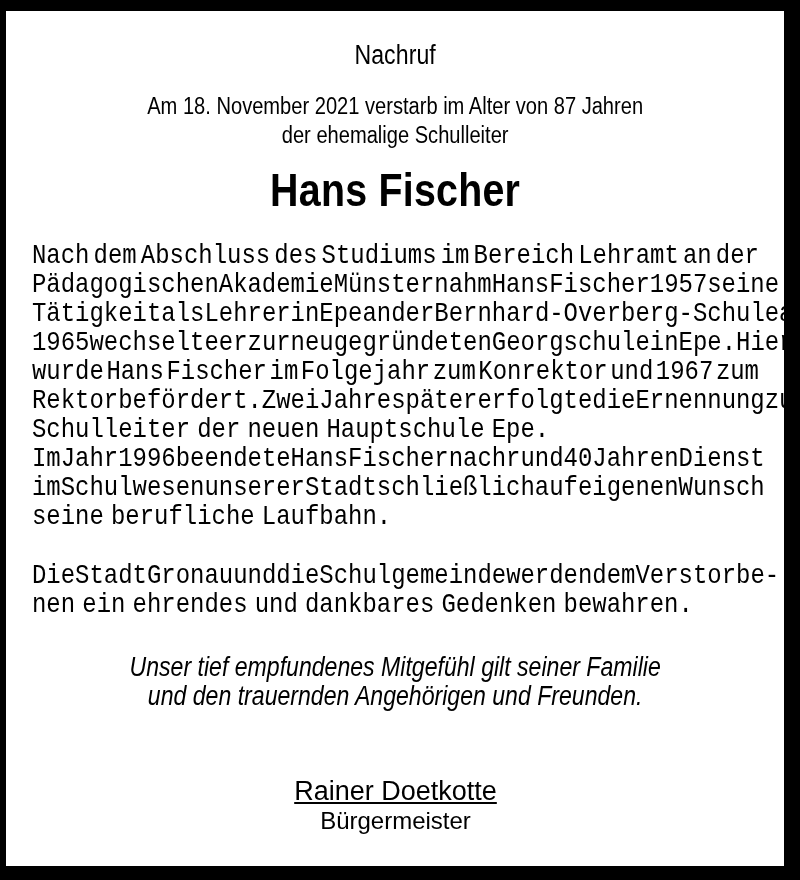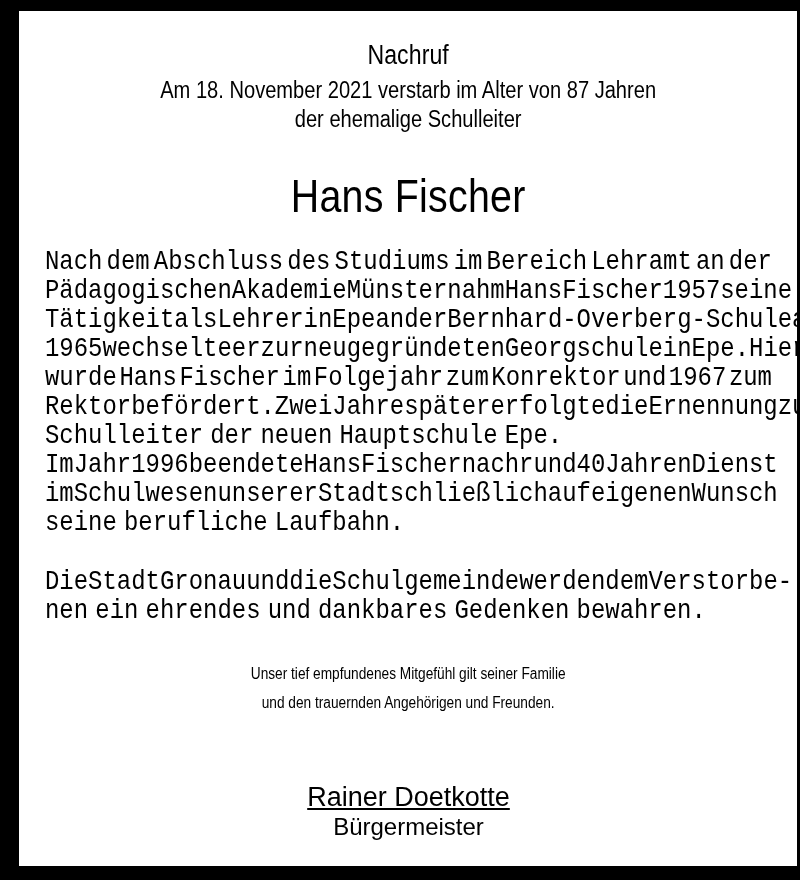--- a/index.html
+++ b/index.html
@@ -15,21 +15,21 @@
     height: 880px;
     box-sizing: border-box;
     background: #000000;
     overflow: hidden;
     font-family: "Liberation Sans", "DejaVu Sans", sans-serif;
   }
 
   
   #paper {
     position: absolute;
-    left: 19px;
+    left: 6px;
     top: 11px;
     width: 778px;
     height: 855px;
     background: #ffffff;
     box-sizing: border-box;
   }
 
   
   #content {
     position: absolute;
@@ -59,29 +59,29 @@
     font-size: 27px;
     line-height: 30px;
     margin-top: 29px;
     letter-spacing: 0.1px;
   }
 
   .subtitle {
     text-align: center;
     font-size: 23.5px;
     line-height: 29px;
-    margin-top: 6px;
+    margin-top: 22px;
   }
 
   .deceased-name {
     text-align: center;
-    font-weight: normal;
+    font-weight: bold;
     font-size: 46px;
     line-height: 52px;
-    margin-top: 36px;
+    margin-top: 14px;
     letter-spacing: 0.3px;
   }
 
   .body-block {
     font-size: 28px;
     line-height: 29px;
     margin-top: 25px;
     font-family: Liberation Mono, monospace;
   }
   .body-block.tight { margin-top: 0; }
@@ -91,22 +91,23 @@
     display: flex;
     justify-content: space-between;
     white-space: nowrap;
   }
   .jline > span { display: inline-block; }
   .jline.flush { justify-content: flex-start; }
   .jline.flush > span + span { margin-left: 0.30em; }
 
   .centered-block {
     text-align: center;
-    font-size: 16px;
+    font-size: 27px;
     line-height: 29px;
+    font-style: italic;
   }
   .gap-md  { height: 30px; }
   .gap-lg  { height: 34px; }
 
   .signature-name {
     text-align: center;
     font-size: 27px;
     line-height: 32px;
     text-decoration: underline;
   }

